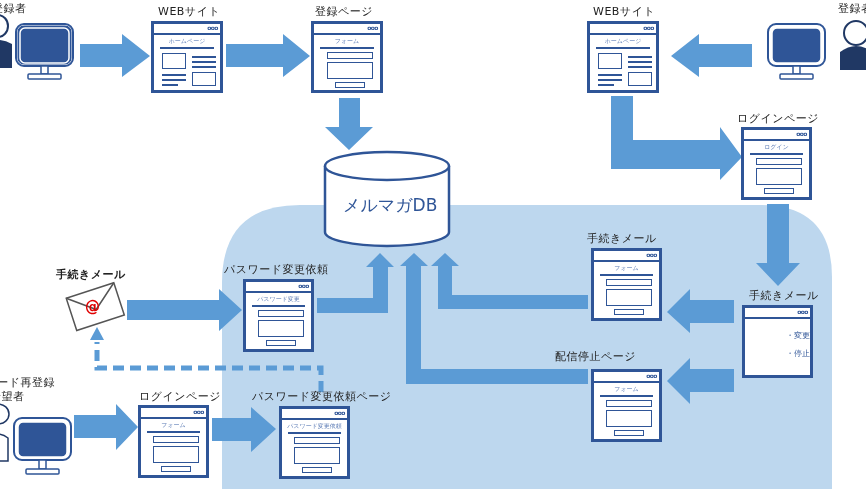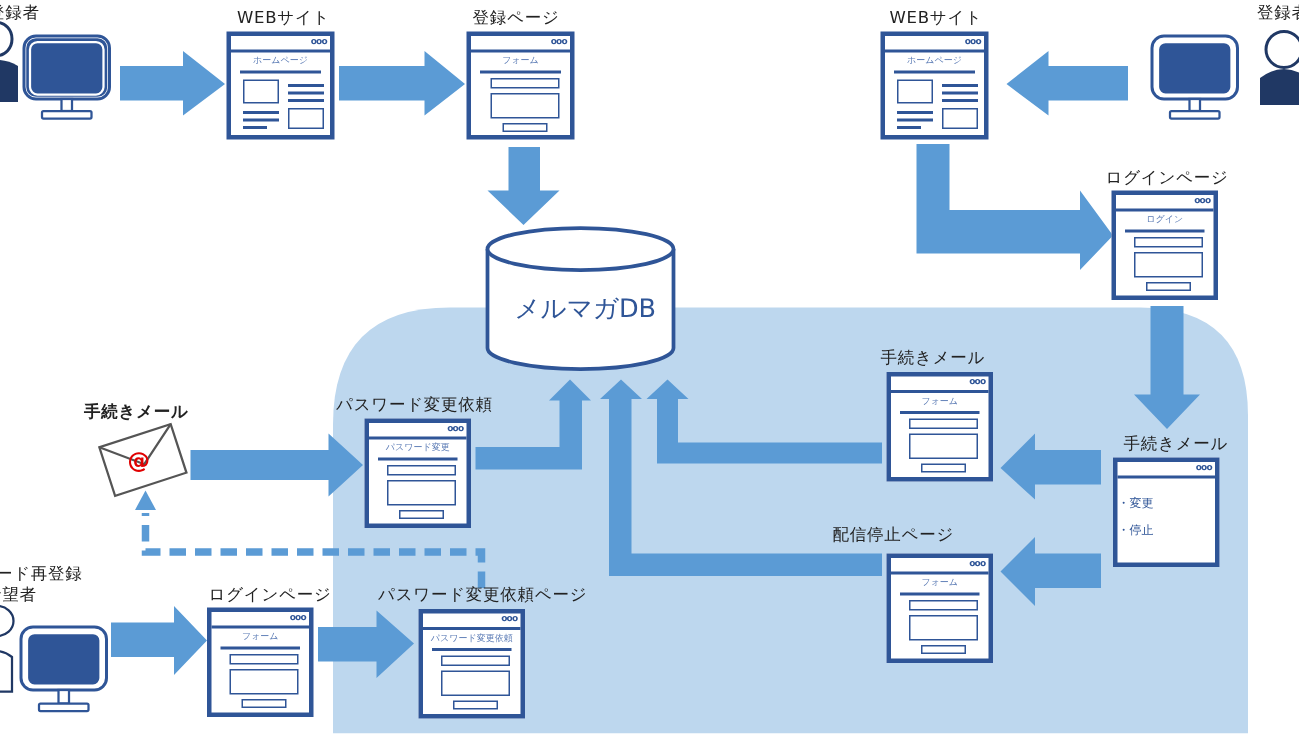--- a/index.html
+++ b/index.html
@@ -8,21 +8,21 @@
   .abs { position:absolute; }
   .label { position:absolute; font-size:11px; color:#222; white-space:nowrap; line-height:13px; letter-spacing:0.5px; }
   svg.full { position:absolute; left:0; top:0; width:866px; height:489px; }
   .page { position:absolute; background:#fff; border:3px solid #2f5597; box-sizing:border-box; }
   .page .bar { position:absolute; left:0; right:0; top:9px; height:2px; background:#2f5597; }
   .page .dots { position:absolute; right:2px; top:0px; font-size:6px; color:#2f5597; letter-spacing:-0.5px; line-height:8px; font-weight:bold; }
   .page .ptitle { position:absolute; left:0; right:0; top:13px; text-align:center; font-size:6px; color:#5b7bb5; line-height:8px; }
   .page .uline { position:absolute; left:6px; right:6px; top:23px; height:1.5px; background:#2f5597; }
   .page .box { position:absolute; border:1.5px solid #2f5597; box-sizing:border-box; background:#fff; }
   .page .ln { position:absolute; height:1.5px; background:#2f5597; }
-  .page .item { position:absolute; left:0; right:0; text-align:left; font-size:8px; color:#2f5597; }
+  .page .item { position:absolute; left:0; right:0; text-align:right; font-size:8px; color:#2f5597; }
   .db-label { position:absolute; font-size:17px; color:#2f5597; white-space:nowrap; }
 </style>
 </head>
 <body>
 
 <svg class="full" viewBox="0 0 866 489">
   <path d="M300,205 L760,205 Q832,205 832,277 L832,489 L222,489 L222,283 Q222,205 300,205 Z" fill="#bdd7ee"></path>
 
   <polygon fill="#5b9bd5" points="80,44 122,44 122,34 150,56 122,77 122,67 80,67"></polygon>
   <polygon fill="#5b9bd5" points="226,44 283,44 283,34 310,56 283,77 283,67 226,67"></polygon>

